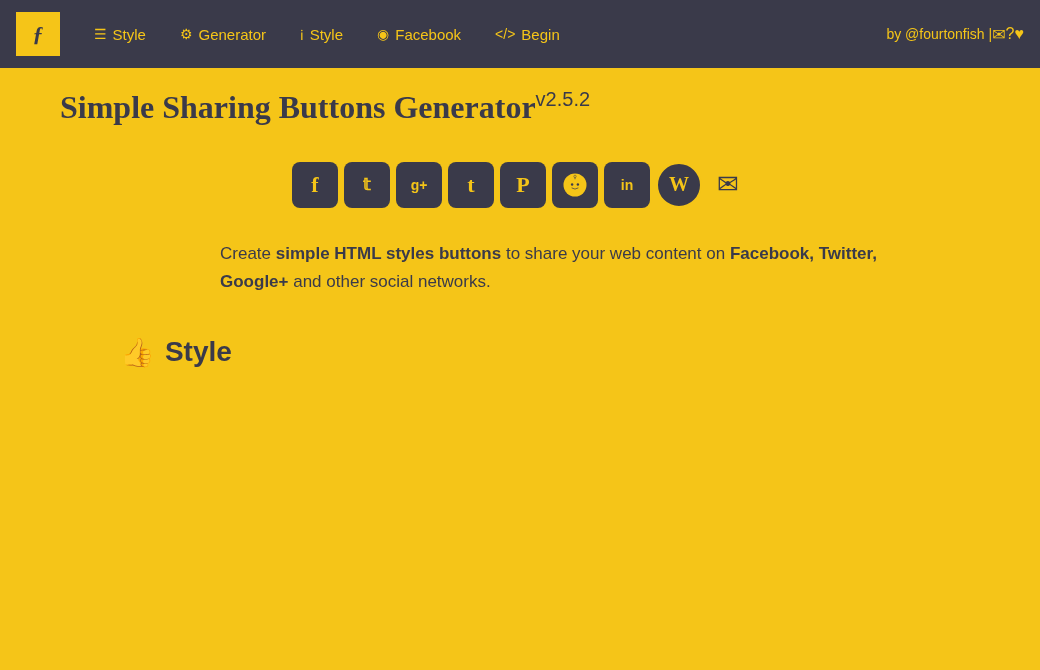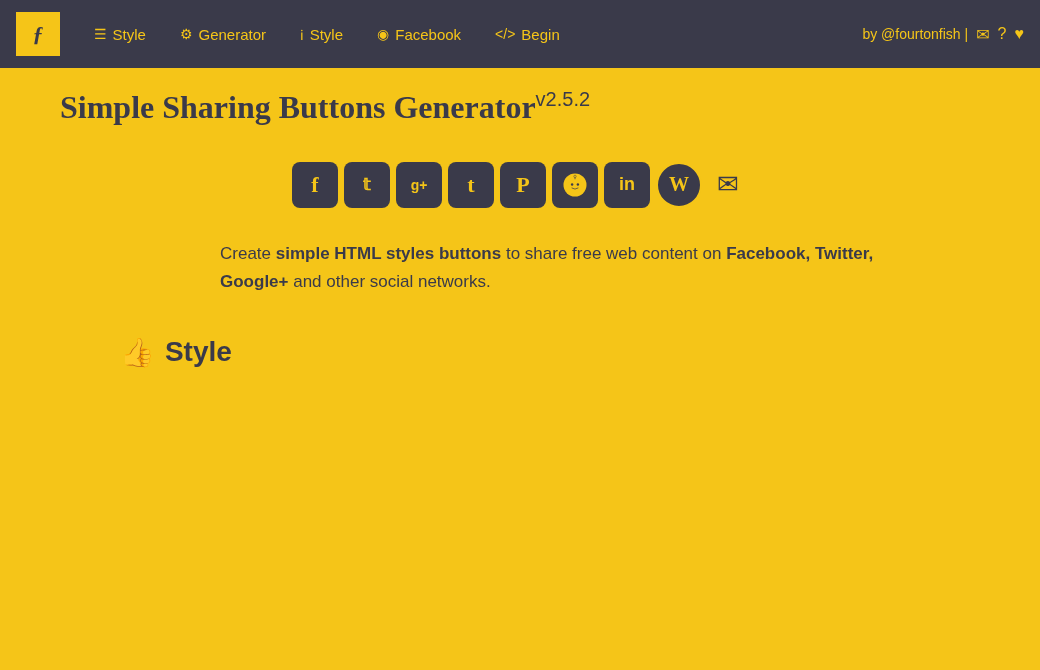--- a/index.html
+++ b/index.html
@@ -55,21 +55,21 @@
 
     .nav-link .nav-icon {
       font-size: 14px;
     }
 
     .nav-right {
       color: #F5C518;
       font-size: 14px;
       display: flex;
       align-items: center;
-      gap: 8px;
+      gap: 0;
       font-family: sans-serif;
     }
 
     .nav-right-icon {
       font-size: 16px;
       cursor: pointer;
     }
 
     
     .main {
@@ -225,28 +225,28 @@
 
     <circle cx="38" cy="48" r="5" fill="#3a3a4a"></circle>
     <circle cx="62" cy="48" r="5" fill="#3a3a4a"></circle>
 
     <path d="M36 62 Q50 72 64 62" stroke="#3a3a4a" stroke-width="3" fill="none"></path>
 
     <line x1="50" y1="26" x2="50" y2="16" stroke="#3a3a4a" stroke-width="3"></line>
     <circle cx="50" cy="14" r="5" fill="#F5C518" stroke="#3a3a4a" stroke-width="2"></circle>
   </svg>
       </button>
-    <button class="social-icon-btn" style="font-family:sans-serif;font-size:18px;font-weight:bold;">in</button>
+    <button class="social-icon-btn" style="font-family:sans-serif;font-size:14px;font-weight:bold;">in</button>
     <button class="social-icon-btn" style="font-family:serif;font-size:20px;font-weight:bold;border-radius:50%;border:2px solid #F5C518;">W</button>
     <button class="social-icon-btn email-icon" style="background:none;color:#3a3a4a;font-size:26px;border-radius:0;">✉</button>
   </div>
 
   <div class="description">
     <p>
-      Create <b>simple HTML styles buttons</b><span> to share free web content on </span><b>Facebook, Twitter, Google+</b><span> and other social networks.</span>
+      Create <b>simple HTML styles buttons</b><span> to share your web content on </span><b>Facebook, Twitter, Google+</b><span> and other social networks.</span>
     </p>
   </div>
 
   <div class="begin-section">
     <button class="begin-btn">
       <span class="begin-thumb">👍</span>
       <span>Style</span>
     </button>
   </div>
 

